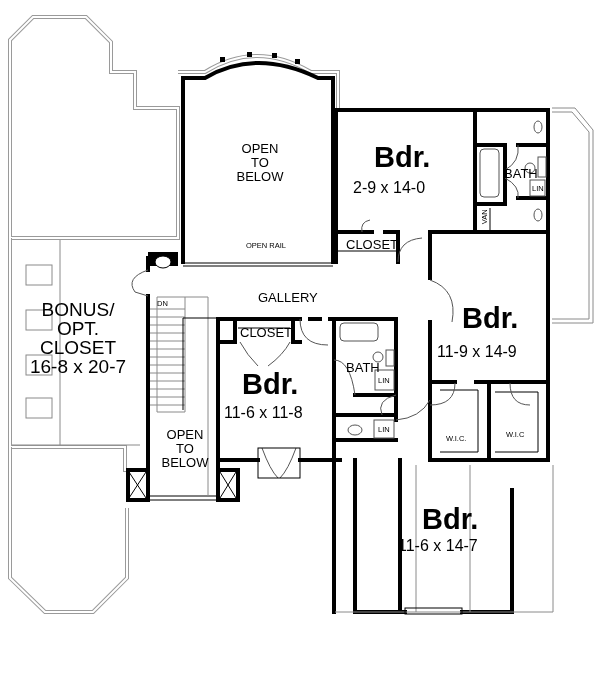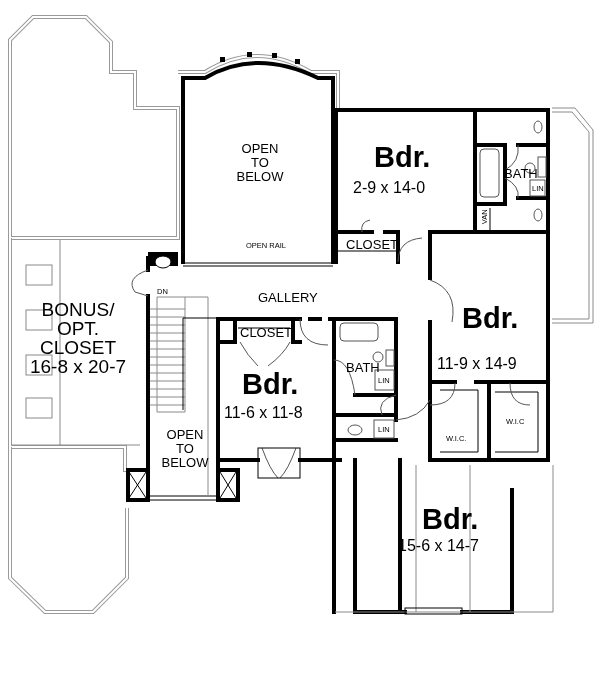--- a/index.html
+++ b/index.html
@@ -180,41 +180,41 @@
 </div>
 
 <div class="lbl sm" style="left:230px; top:142px; width:60px; line-height:14px;">
   <div>OPEN</div>
   <div>TO</div>
   <div>BELOW</div>
 </div>
 
 <div class="lbl xs" style="left:230px; top:242px;margin-left:16px;">OPEN RAIL</div>
 <div class="lbl sm" style="left:258px; top:291px;text-align:right;">GALLERY</div>
-<div class="lbl xs" style="left:157px; top:288px;">DN</div>
+<div class="lbl xs" style="left:157px; top:300px;">DN</div>
 
 <div class="lbl sm" style="left:160px; top:428px; width:50px; line-height:14px;">
   <div>OPEN</div>
   <div>TO</div>
   <div>BELOW</div>
 </div>
 
 <div class="lbl big" style="left:374px; top:143px;">Bdr.</div>
 <div class="lbl dim" style="left:353px; top:180px;">2-9 x 14-0</div>
 <div class="lbl sm" style="left:346px; top:238px;">CLOSET</div>
 <div class="lbl sm" style="left:504px; top:167px;">BATH</div>
 <div class="lbl xs" style="left:532px; top:185px;">LIN</div>
 <div class="lbl xs" style="left:477px; top:213px; transform:rotate(-90deg);">VAN</div>
 
 <div class="lbl big" style="left:462px; top:304px;">Bdr.</div>
-<div class="lbl dim" style="left:437px; top:356px;">11-9 x 14-9</div>
+<div class="lbl dim" style="left:437px; top:344px;">11-9 x 14-9</div>
 <div class="lbl xs" style="left:446px; top:435px;">W.I.C.</div>
-<div class="lbl xs" style="left:506px; top:418px;">W.I.C</div>
+<div class="lbl xs" style="left:506px; top:431px;">W.I.C</div>
 
 <div class="lbl big" style="left:242px; top:370px;">Bdr.</div>
 <div class="lbl dim" style="left:224px; top:405px;">11-6 x 11-8</div>
 <div class="lbl sm" style="left:240px; top:326px;">CLOSET</div>
 <div class="lbl sm" style="left:346px; y:0; top:361px;">BATH</div>
 <div class="lbl xs" style="left:378px; top:377px;">LIN</div>
 <div class="lbl xs" style="left:378px; top:426px;">LIN</div>
 
 <div class="lbl big" style="left:422px; top:505px;">Bdr.</div>
-<div class="lbl dim" style="left:398px; top:538px;">15-6 x 14-7</div>
+<div class="lbl dim" style="left:398px; top:538px;">11-6 x 14-7</div>
 
 </body></html>

